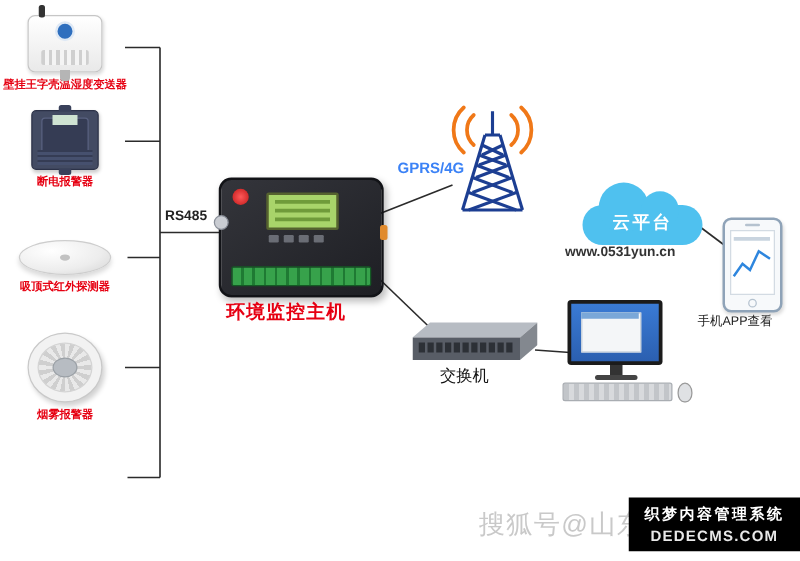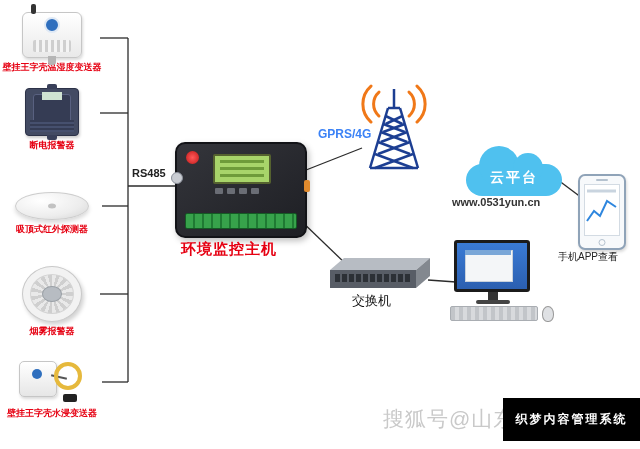--- a/index.html
+++ b/index.html
@@ -156,30 +156,20 @@
     <div class="sensor-label">烟雾报警器</div>
   </div>
 
   <div class="sensor" style="top:192px">
     <div class="dev-dome">
       <i class="dot"></i>
     </div>
     <div class="sensor-label">吸顶式红外探测器</div>
   </div>
 
-  <div class="sensor" style="top:356px">
-    <div class="dev-water">
-      <i class="box"></i>
-      <i class="boxlogo"></i>
-      <i class="wire"></i>
-      <i class="coil"></i>
-      <i class="probe"></i>
-    </div>
-    <div class="sensor-label">壁挂王字壳水浸变送器</div>
-  </div>
 
   <div class="rs485">RS485</div>
 
   <div class="host">
     <i class="brand"></i>
     <div class="lcd">
         <i></i>
         <i></i>
         <i></i>
       </div>
@@ -275,15 +265,16 @@
     </div>
     <i class="stand"></i>
     <i class="standbase"></i>
     <i class="kb"></i>
     <i class="mouse"></i>
   </div>
 
   <div class="wm-sohu">搜狐号@山东</div>
   <div class="wm-dede">
     <div class="l1">织梦内容管理系统</div>
+    <div class="l2">DEDECMS.COM</div>
   </div>
 
 </div>
 
 </body></html>

